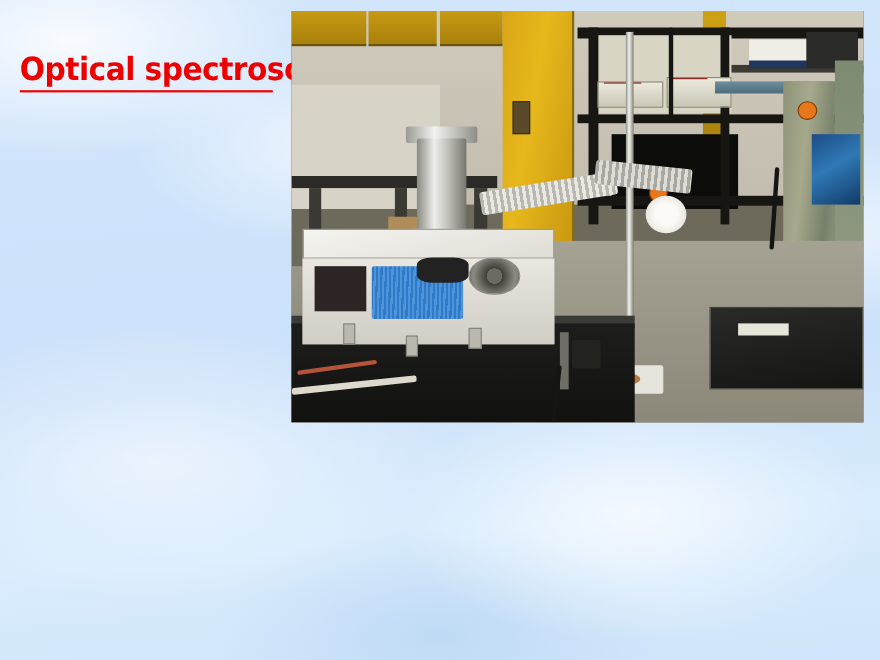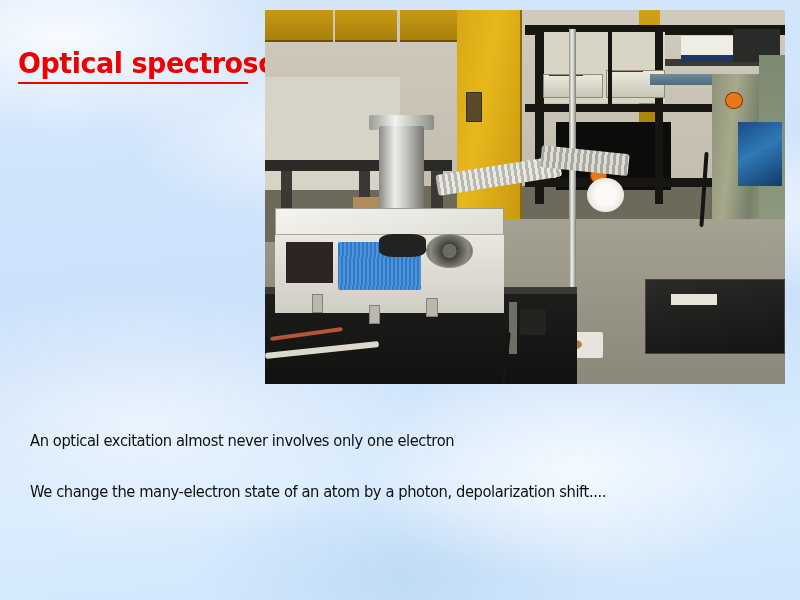--- a/index.html
+++ b/index.html
@@ -315,18 +315,14 @@
     <div class="lay laser"></div>
     <div class="lay laser-lbl"></div>
 
     <div class="lay post-sm"></div>
     <div class="lay knob"></div>
     <div class="lay wire-r"></div>
     <div class="lay wire-w"></div>
     <div class="lay cable c1"></div>
   </div>
 
-  <div id="body-block">
-    <div class="body-line">An optical excitation almost never involves only one electron</div>
-    <div class="body-line">We change the many-electron state of an atom by a photon, depolarization shift....</div>
-  </div>
 
 </div>
 
 </body></html>

